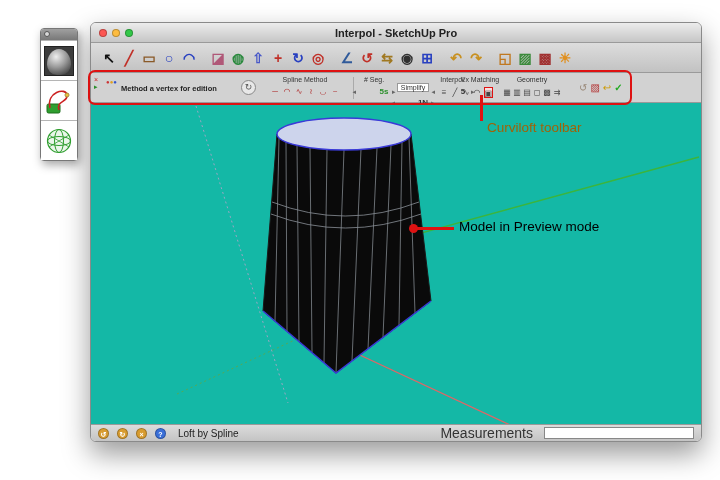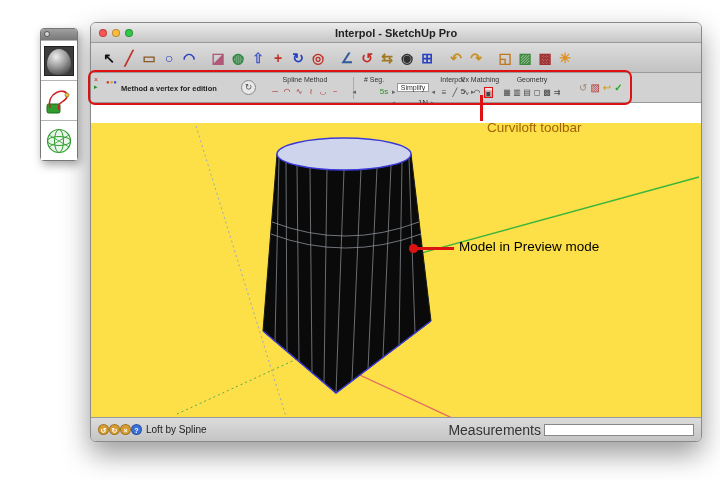--- a/index.html
+++ b/index.html
@@ -43,42 +43,42 @@
   .cv-cycle { position:absolute; left:150px; top:7px; width:15px; height:15px; border:1px solid #888; border-radius:50%;
               background:#e8e8e8; color:#555; font-size:9px; line-height:13px; text-align:center; }
   .cv-group { position:absolute; top:3px; text-align:center; }
   .cv-label { font-size:7px; color:#333; white-space:nowrap; }
   .cv-label-boxed { font-size:7px; color:#333; background:#fff; border:1px solid #999; padding:0 3px; display:inline-block; }
   .cv-icon-row { display:flex; justify-content:center; gap:3px; margin-top:3px; }
   .cv-mini { width:9px; height:11px; font-size:8px; line-height:11px; color:#b03030; text-align:center; }
   .cv-mini.dark { color:#444; }
   .cv-hl { border:1.5px solid #de1212; background:#fadede; }
   .cv-step { display:flex; justify-content:center; align-items:center; gap:2px; margin-top:4px; font-size:7px; color:#666; }
-  .cv-val { font-size:8px; font-weight:normal; color:#333; min-width:12px;margin-left:20px; }
+  .cv-val { font-size:8px; font-weight:bold; color:#333; min-width:12px;margin-left:20px; }
   .cv-val.green { color:#2a8f2a; }
   .cv-sep { position:absolute; left:262px; top:4px; width:1px; height:22px; background:#aaa; }
   .cv-right { position:absolute; left:488px; top:8px; display:flex; gap:3px; font-size:10px; line-height:13px; }
 
   
   .cv-highlight-box { position:absolute; left:-3px; top:47px; width:544px; height:35px;
                       border:2.5px solid #de1212; border-radius:7px; z-index:30; pointer-events:none; }
   .callout-line-v { position:absolute; left:389px; top:72px; width:2.5px; height:26px; background:#de1212; z-index:31; }
   .callout-text-toolbar { position:absolute; left:396px; top:97px; font-size:13.5px; color:#a16207; z-index:31; white-space:nowrap; }
 
   
-  .canvas { position:absolute; left:0; top:80px; right:0; bottom:17px; background:#fde047; overflow:hidden;margin-top:20px; }
+  .canvas { position:absolute; left:0; top:80px; right:0; bottom:17px; background:#14b8a6; overflow:hidden; }
   .canvas svg { position:absolute; left:0; top:0; }
   .model-dot { position:absolute; left:318px; top:121px; width:9px; height:9px; border-radius:50%; background:#de1212; z-index:5; }
   .model-line { position:absolute; left:326px; top:124px; width:37px; height:2.5px; background:#de1212; z-index:5; }
   .callout-text-model { position:absolute; left:368px; top:116px; font-size:13.5px; color:#000; z-index:5; white-space:nowrap; }
 
   
-  .statusbar { position:absolute; left:0; bottom:0; right:0; height:24px; border-top:1px solid #9a9a9a;
+  .statusbar { position:absolute; left:0; bottom:0; right:0; height:17px; border-top:1px solid #9a9a9a;
                background:linear-gradient(#dcdcdc,#c4c4c4); border-radius:0 0 5px 5px;
-               display:flex; align-items:center; padding:0 7px; gap:0; }
+               display:flex; align-items:center; padding:0 7px; gap:8px; }
   .scircle { width:11px; height:11px; border-radius:50%; font-size:7px; line-height:11px; text-align:center;
              color:#fff; font-weight:bold; background:#d89c30; border:1px solid rgba(0,0,0,.25); flex:0 0 auto; }
   .scircle.blue { background:#3a6fd8; }
   .status-text { font-size:10px; color:#222; margin-left:4px; }
   .measure-label { margin-left:auto; font-size:14px; color:#333; }
   .measure-input { width:150px; height:12px; border:1px solid #888; background:#fff; font-size:9px; margin-left:3px; }
 </style>
 </head>
 <body>
 

